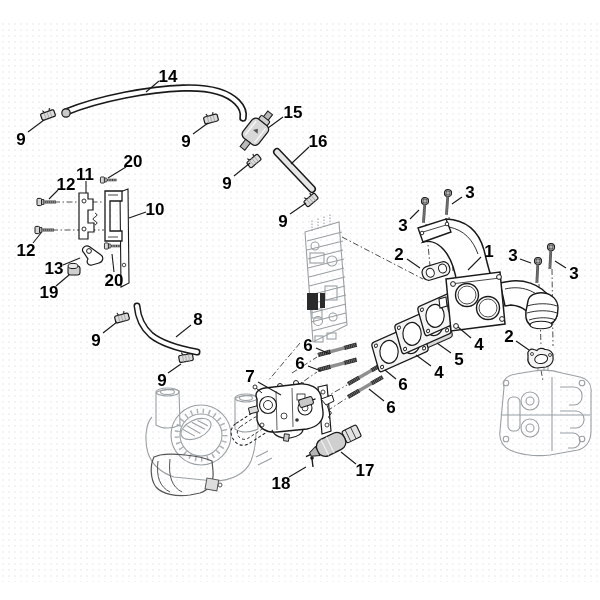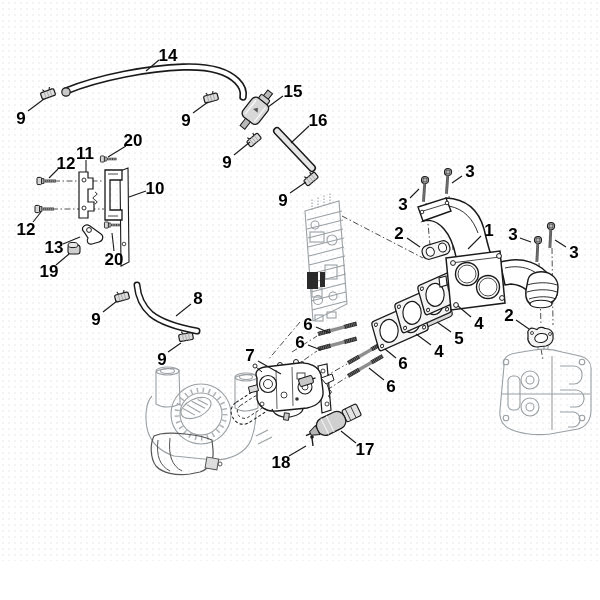--- a/index.html
+++ b/index.html
@@ -2,20 +2,21 @@
 <html style="--line: #1a1a1a; --label: #000000; --ref: #9aa0a4;"><head>
 <meta charset="utf-8">
 <style>
   html,body{margin:0;padding:0;background:#fff;}
   .stage{
     position:relative;width:600px;height:561px;overflow:hidden;
     background:#fff;
     background-image:radial-gradient(#f3f3f3 0.8px, transparent 0.9px);
     background-size:6px 6px;
     font-family:"Liberation Sans",sans-serif;
+    margin-top:21px;
   }
   svg{position:absolute;inset:0;}
   .callout{
     font-family:"Liberation Sans",sans-serif;
     font-weight:bold;font-size:17px;fill:var(--label,#000);
     text-anchor:middle;dominant-baseline:central;
   }
   .leader{stroke:var(--line,#1a1a1a);stroke-width:1.1;}
   .gref{stroke:var(--ref,#9aa0a4);fill:none;stroke-width:1.1;}
   .dashline{stroke:#3a3a3a;stroke-width:0.9;fill:none;stroke-dasharray:6 2.5 1.5 2.5;}

